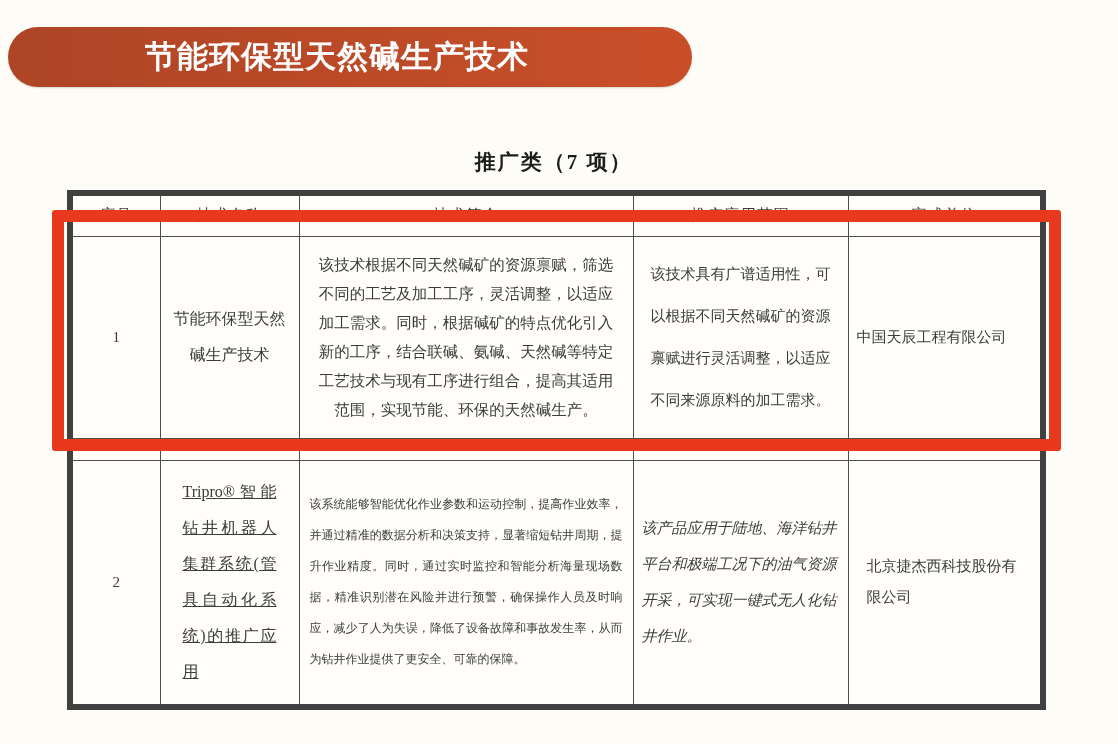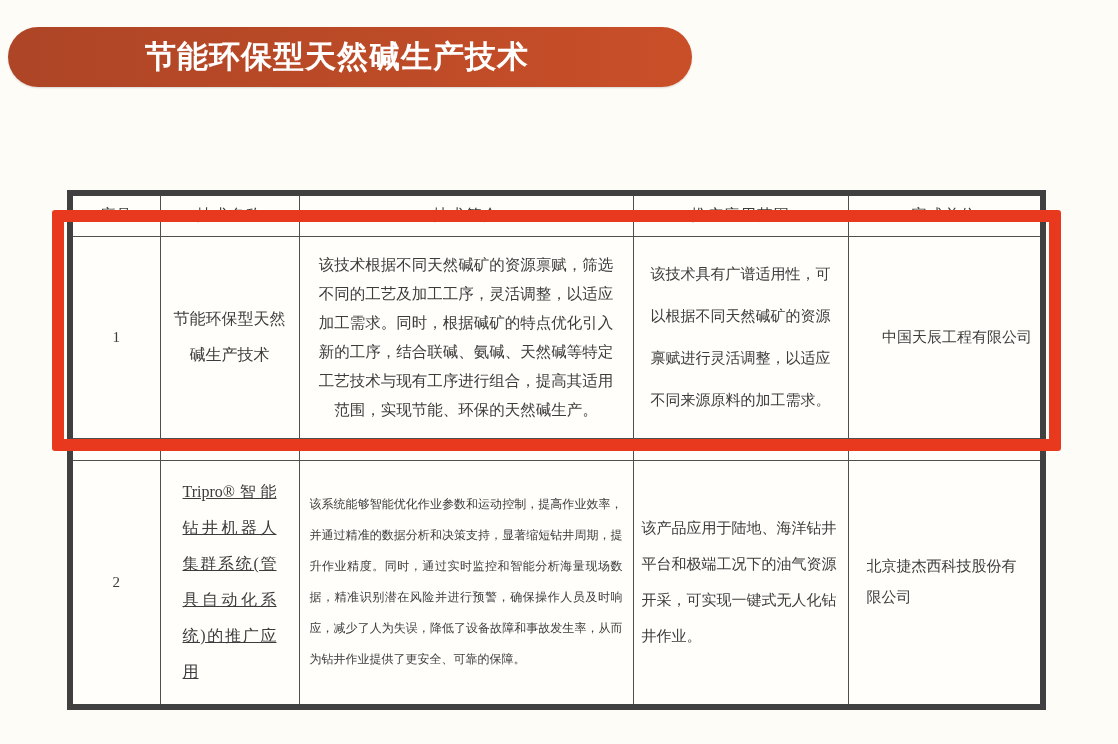--- a/index.html
+++ b/index.html
@@ -60,42 +60,43 @@
 
   td.cell-no{text-align:center;font-size:15px;}
   td.cell-name{font-size:16px;line-height:36px;padding:0 8px;}
   tr.row-1 td.cell-name{text-align:center;}
   tr.row-2 td.cell-name{text-align:justify;text-align-last:left;padding:0 22px;text-decoration:underline;}
   td.cell-intro{font-size:15.5px;}
   tr.row-1 td.cell-intro{text-align:center;line-height:29px;padding:0 12px;}
   tr.row-2 td.cell-intro{text-align:justify;line-height:31px;padding:0 10px;font-size:12px;}
   td.cell-scope{font-size:15px;}
   tr.row-1 td.cell-scope{text-align:center;line-height:42px;padding:0 10px;}
-  tr.row-2 td.cell-scope{text-align:left;line-height:36px;padding:0 8px;}
+  tr.row-2 td.cell-scope{text-align:left;line-height:36px;padding:0 8px;font-style:italic;}
   td.cell-unit{font-size:15px;line-height:31px;}
-  tr.row-1 td.cell-unit{text-align:right;padding:0 8px;}
+  tr.row-1 td.cell-unit{text-align:left;padding:0 8px;}
   tr.row-2 td.cell-unit{text-align:left;padding:0 18px;}
 
   
   .highlight-rect{
     position:absolute;left:52px;top:210px;width:1009px;height:241px;
     border:12px solid #e8391e;border-radius:3px;
     box-sizing:border-box;
     pointer-events:none;z-index:5;
   }
 </style>
 </head>
 <body>
 
 <div class="page">
 
   <div class="banner" style="background: linear-gradient(90deg, rgb(173, 69, 38) 0%, rgb(201, 79, 40) 100%);">
     <span class="banner-title">节能环保型天然碱生产技术</span>
   </div>
 
+  <div class="section-title">推广类（7 项）</div>
 
   <table class="doc">
     <colgroup>
       <col class="c1">
         <col class="c2">
         <col class="c3">
         <col class="c4">
         <col class="c5">
     </colgroup>
     <tbody>

